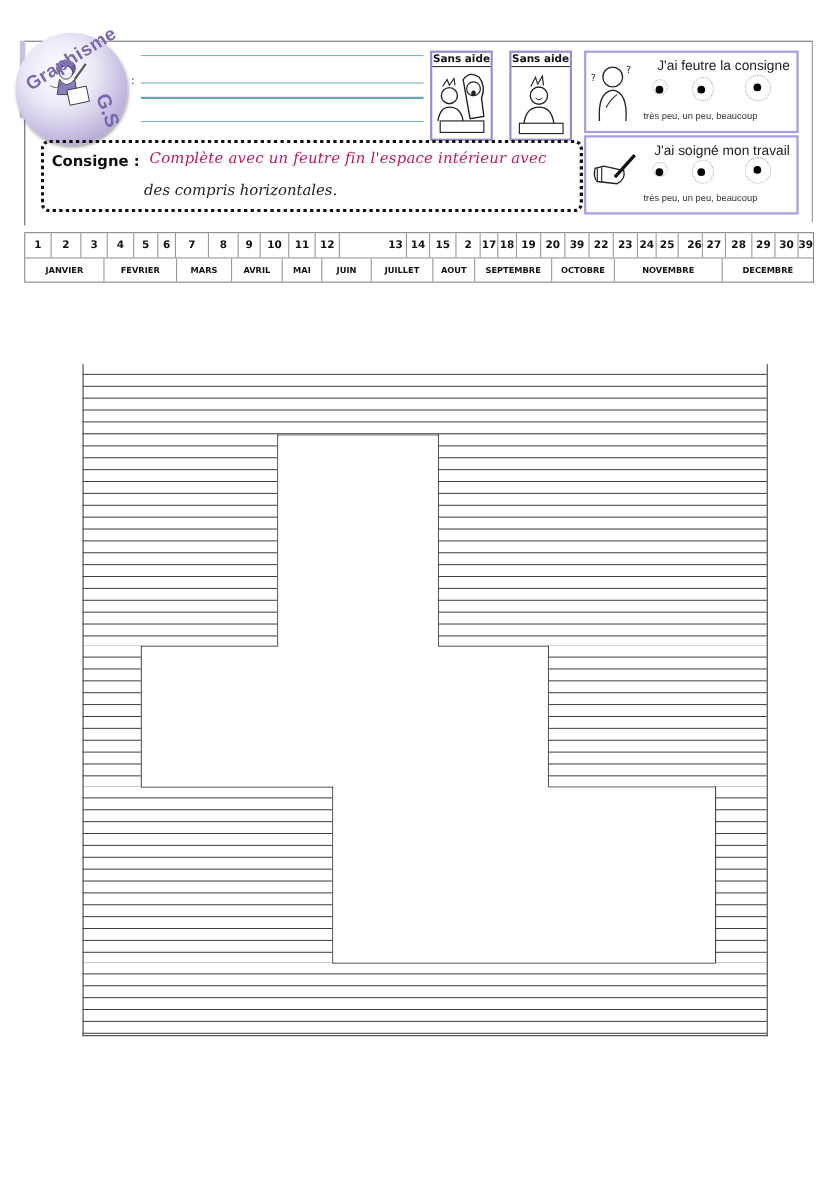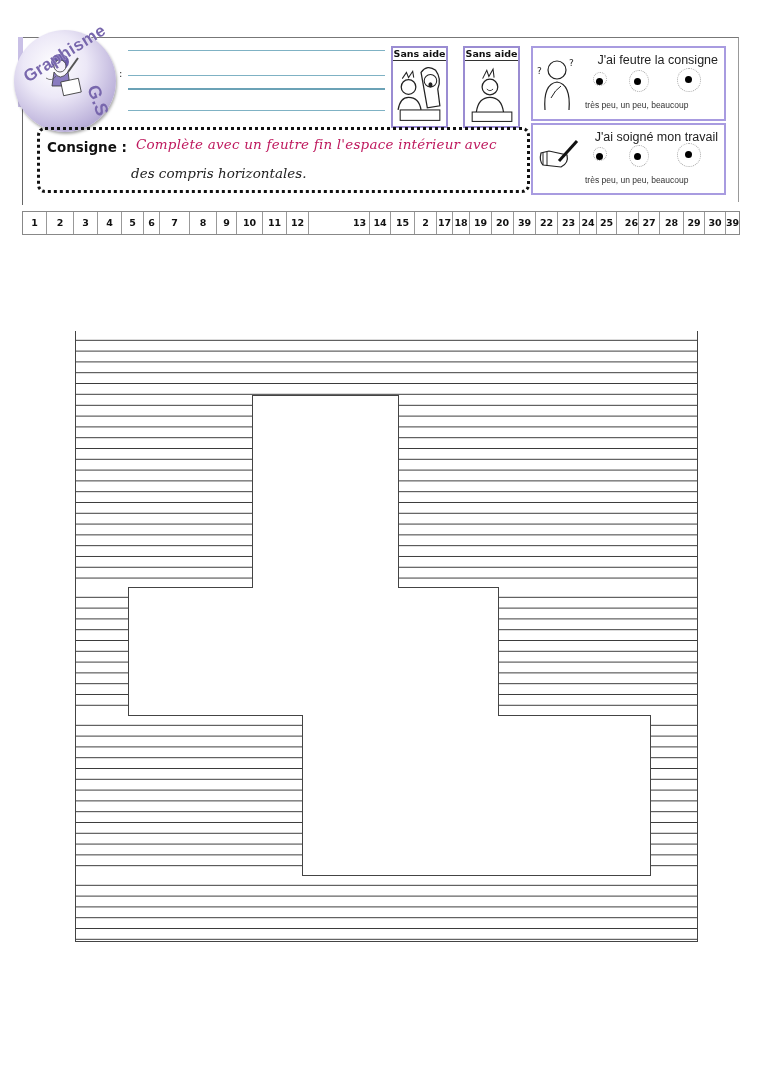--- a/index.html
+++ b/index.html
@@ -172,20 +172,34 @@
       <div class="cal-cell" style="width: 22px; flex: 0 0 22px;">23</div>
       <div class="cal-cell" style="width: 17px; flex: 0 0 17px;">24</div>
       <div class="cal-cell" style="width: 20px; flex: 0 0 20px;">25</div>
       <div class="cal-cell" style="width: 22px; flex: 0 0 22px; text-align: right;">26</div>
       <div class="cal-cell" style="width: 21px; flex: 0 0 21px;">27</div>
       <div class="cal-cell" style="width: 24px; flex: 0 0 24px;">28</div>
       <div class="cal-cell" style="width: 21px; flex: 0 0 21px;">29</div>
       <div class="cal-cell" style="width: 21px; flex: 0 0 21px;">30</div>
       <div class="cal-cell" style="width: 34px; flex: 1 1 auto;">39</div>
     </div>
+  <div class="cal-row r-months" id="row-months">
+      <div class="cal-cell" style="width: 72px; flex: 0 0 72px;">JANVIER</div>
+      <div class="cal-cell" style="width: 66px; flex: 0 0 66px;">FEVRIER</div>
+      <div class="cal-cell" style="width: 50px; flex: 0 0 50px;">MARS</div>
+      <div class="cal-cell" style="width: 46px; flex: 0 0 46px;">AVRIL</div>
+      <div class="cal-cell" style="width: 36px; flex: 0 0 36px;">MAI</div>
+      <div class="cal-cell" style="width: 45px; flex: 0 0 45px;">JUIN</div>
+      <div class="cal-cell" style="width: 56px; flex: 0 0 56px;">JUILLET</div>
+      <div class="cal-cell" style="width: 38px; flex: 0 0 38px;">AOUT</div>
+      <div class="cal-cell" style="width: 70px; flex: 0 0 70px;">SEPTEMBRE</div>
+      <div class="cal-cell" style="width: 57px; flex: 0 0 57px;">OCTOBRE</div>
+      <div class="cal-cell" style="width: 98px; flex: 0 0 98px;">NOVEMBRE</div>
+      <div class="cal-cell" style="width: 78px; flex: 1 1 auto;">DECEMBRE</div>
+    </div>
 </div>
 
 <div class="abs shape">
 
   <div class="lined" style="left:75px; top:331px; width:622px; height:64px; background-position:0 -1px;"></div>
 
   <div class="lined" style="left:75px; top:395px; width:177px; height:192px;"></div>
 
   <div class="lined" style="left:398px; top:395px; width:299px; height:192px;"></div>
 

